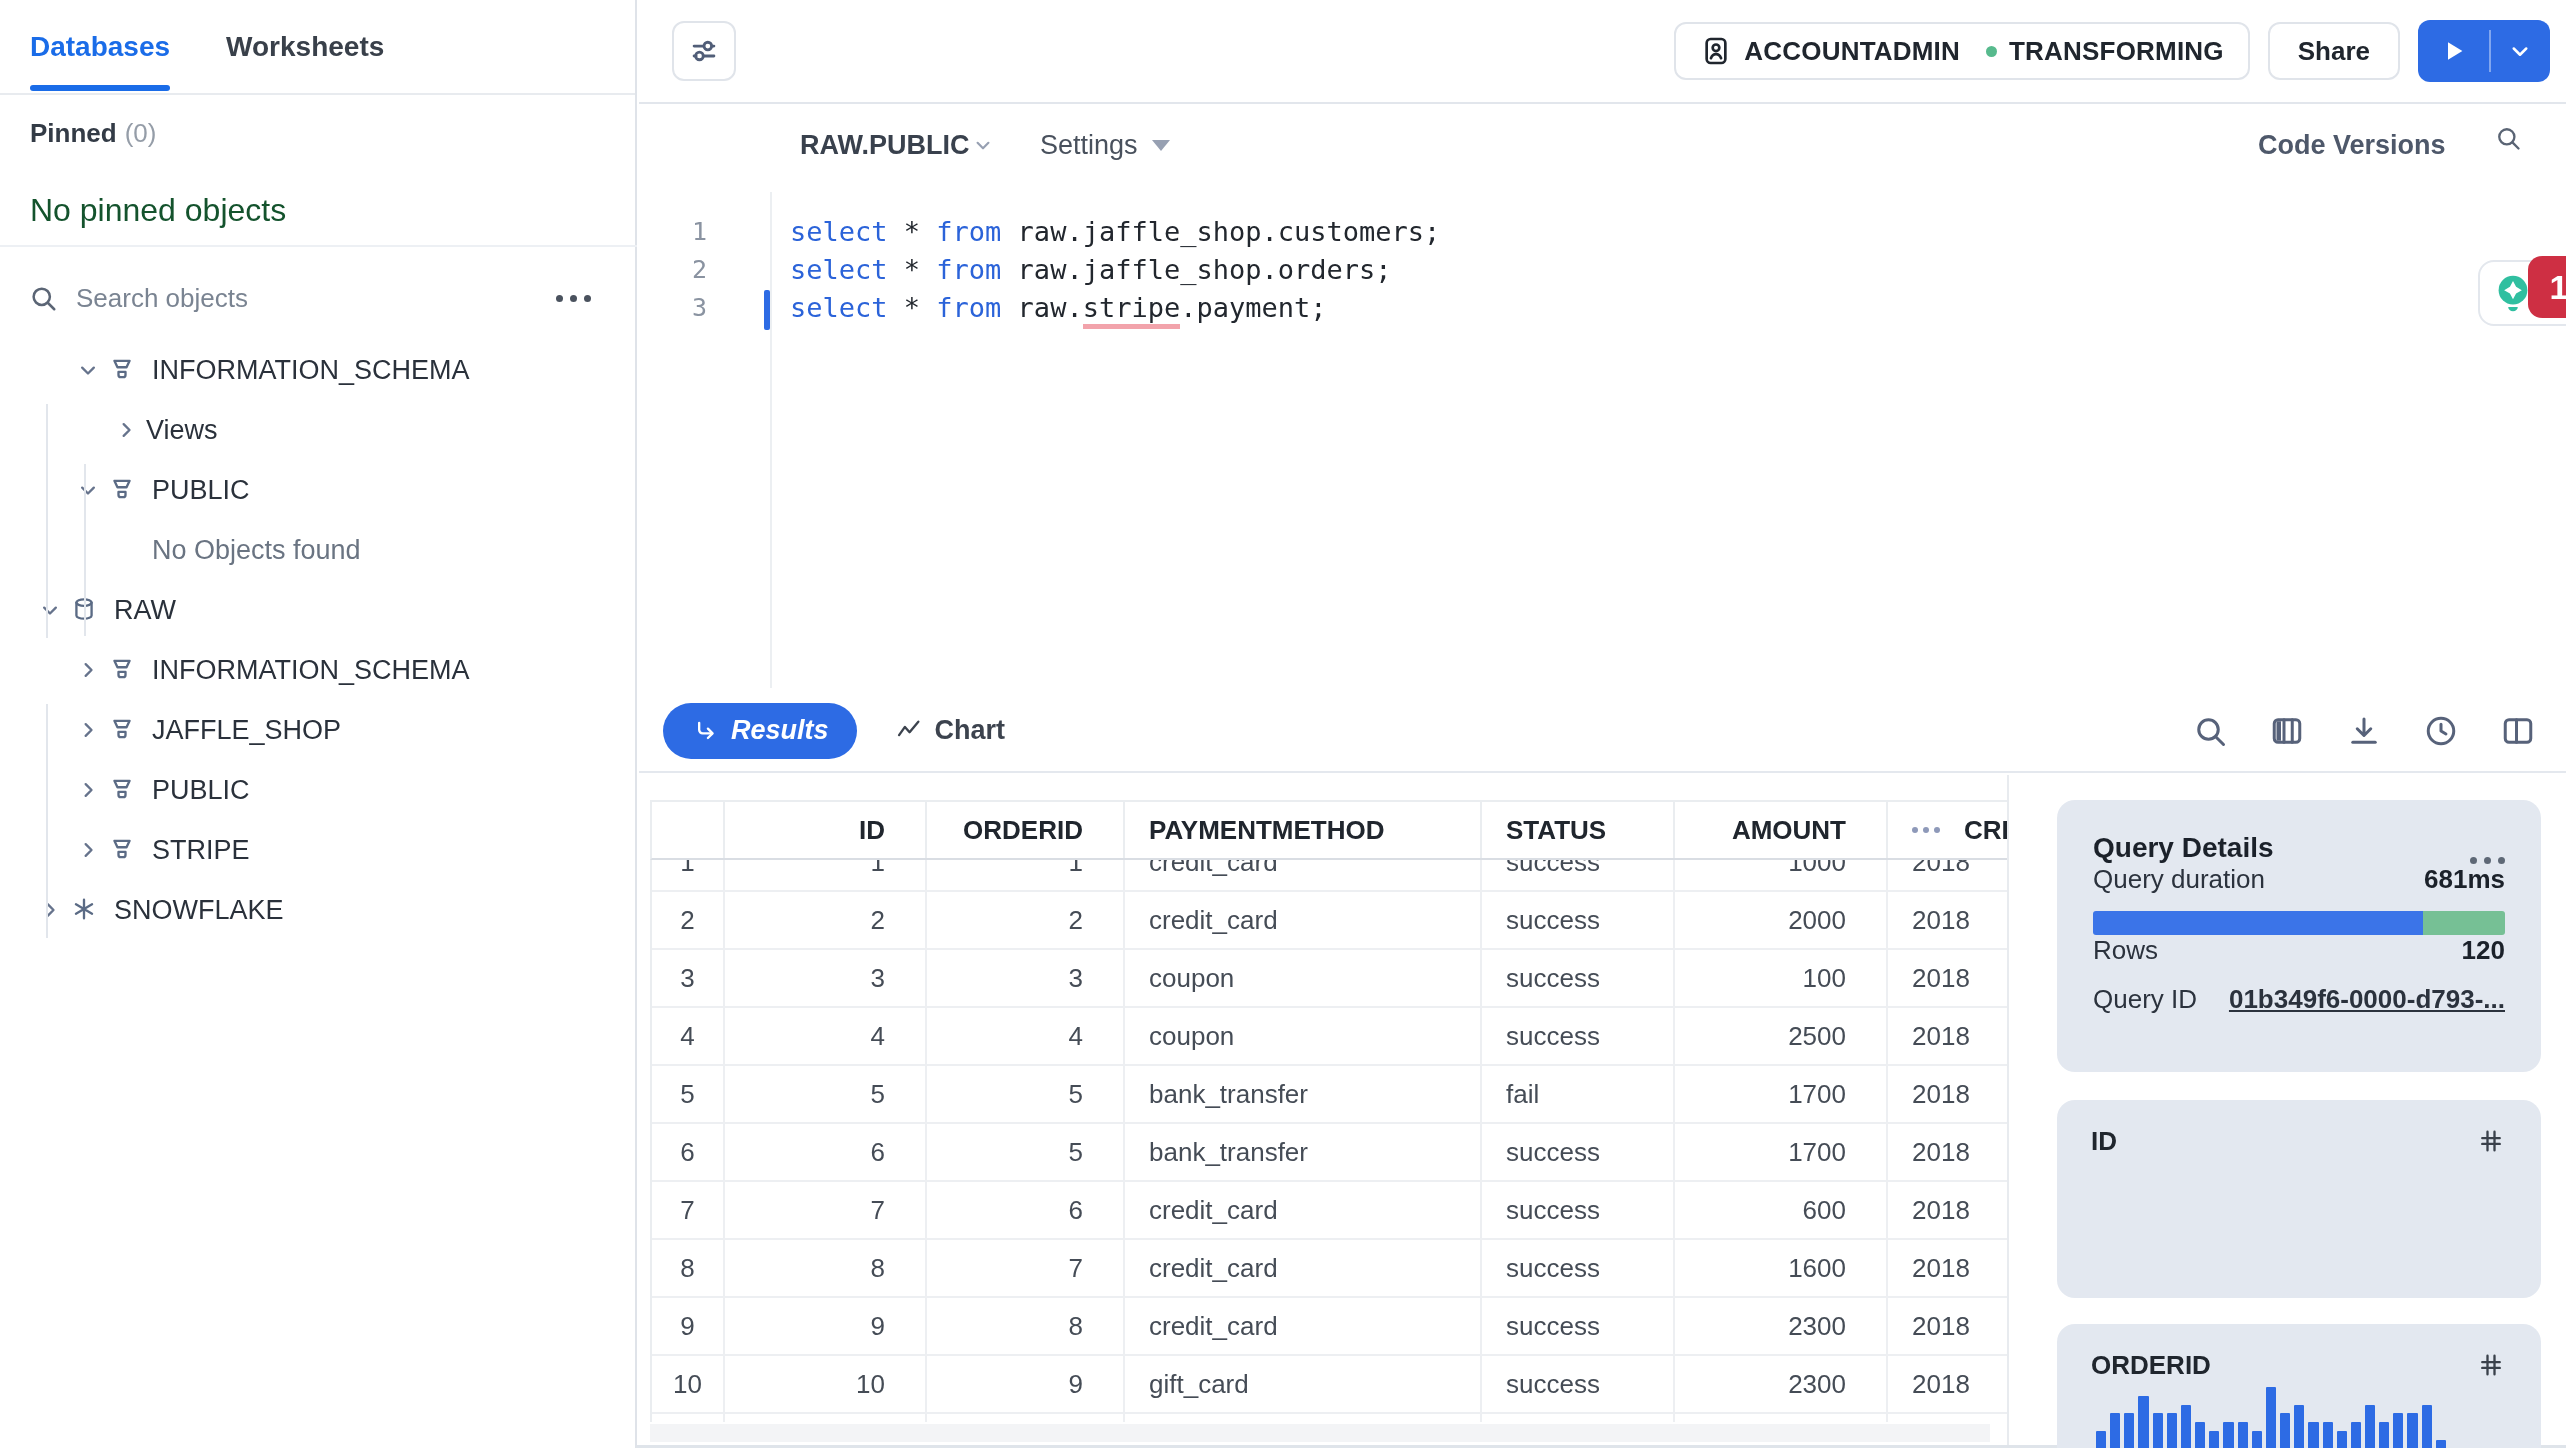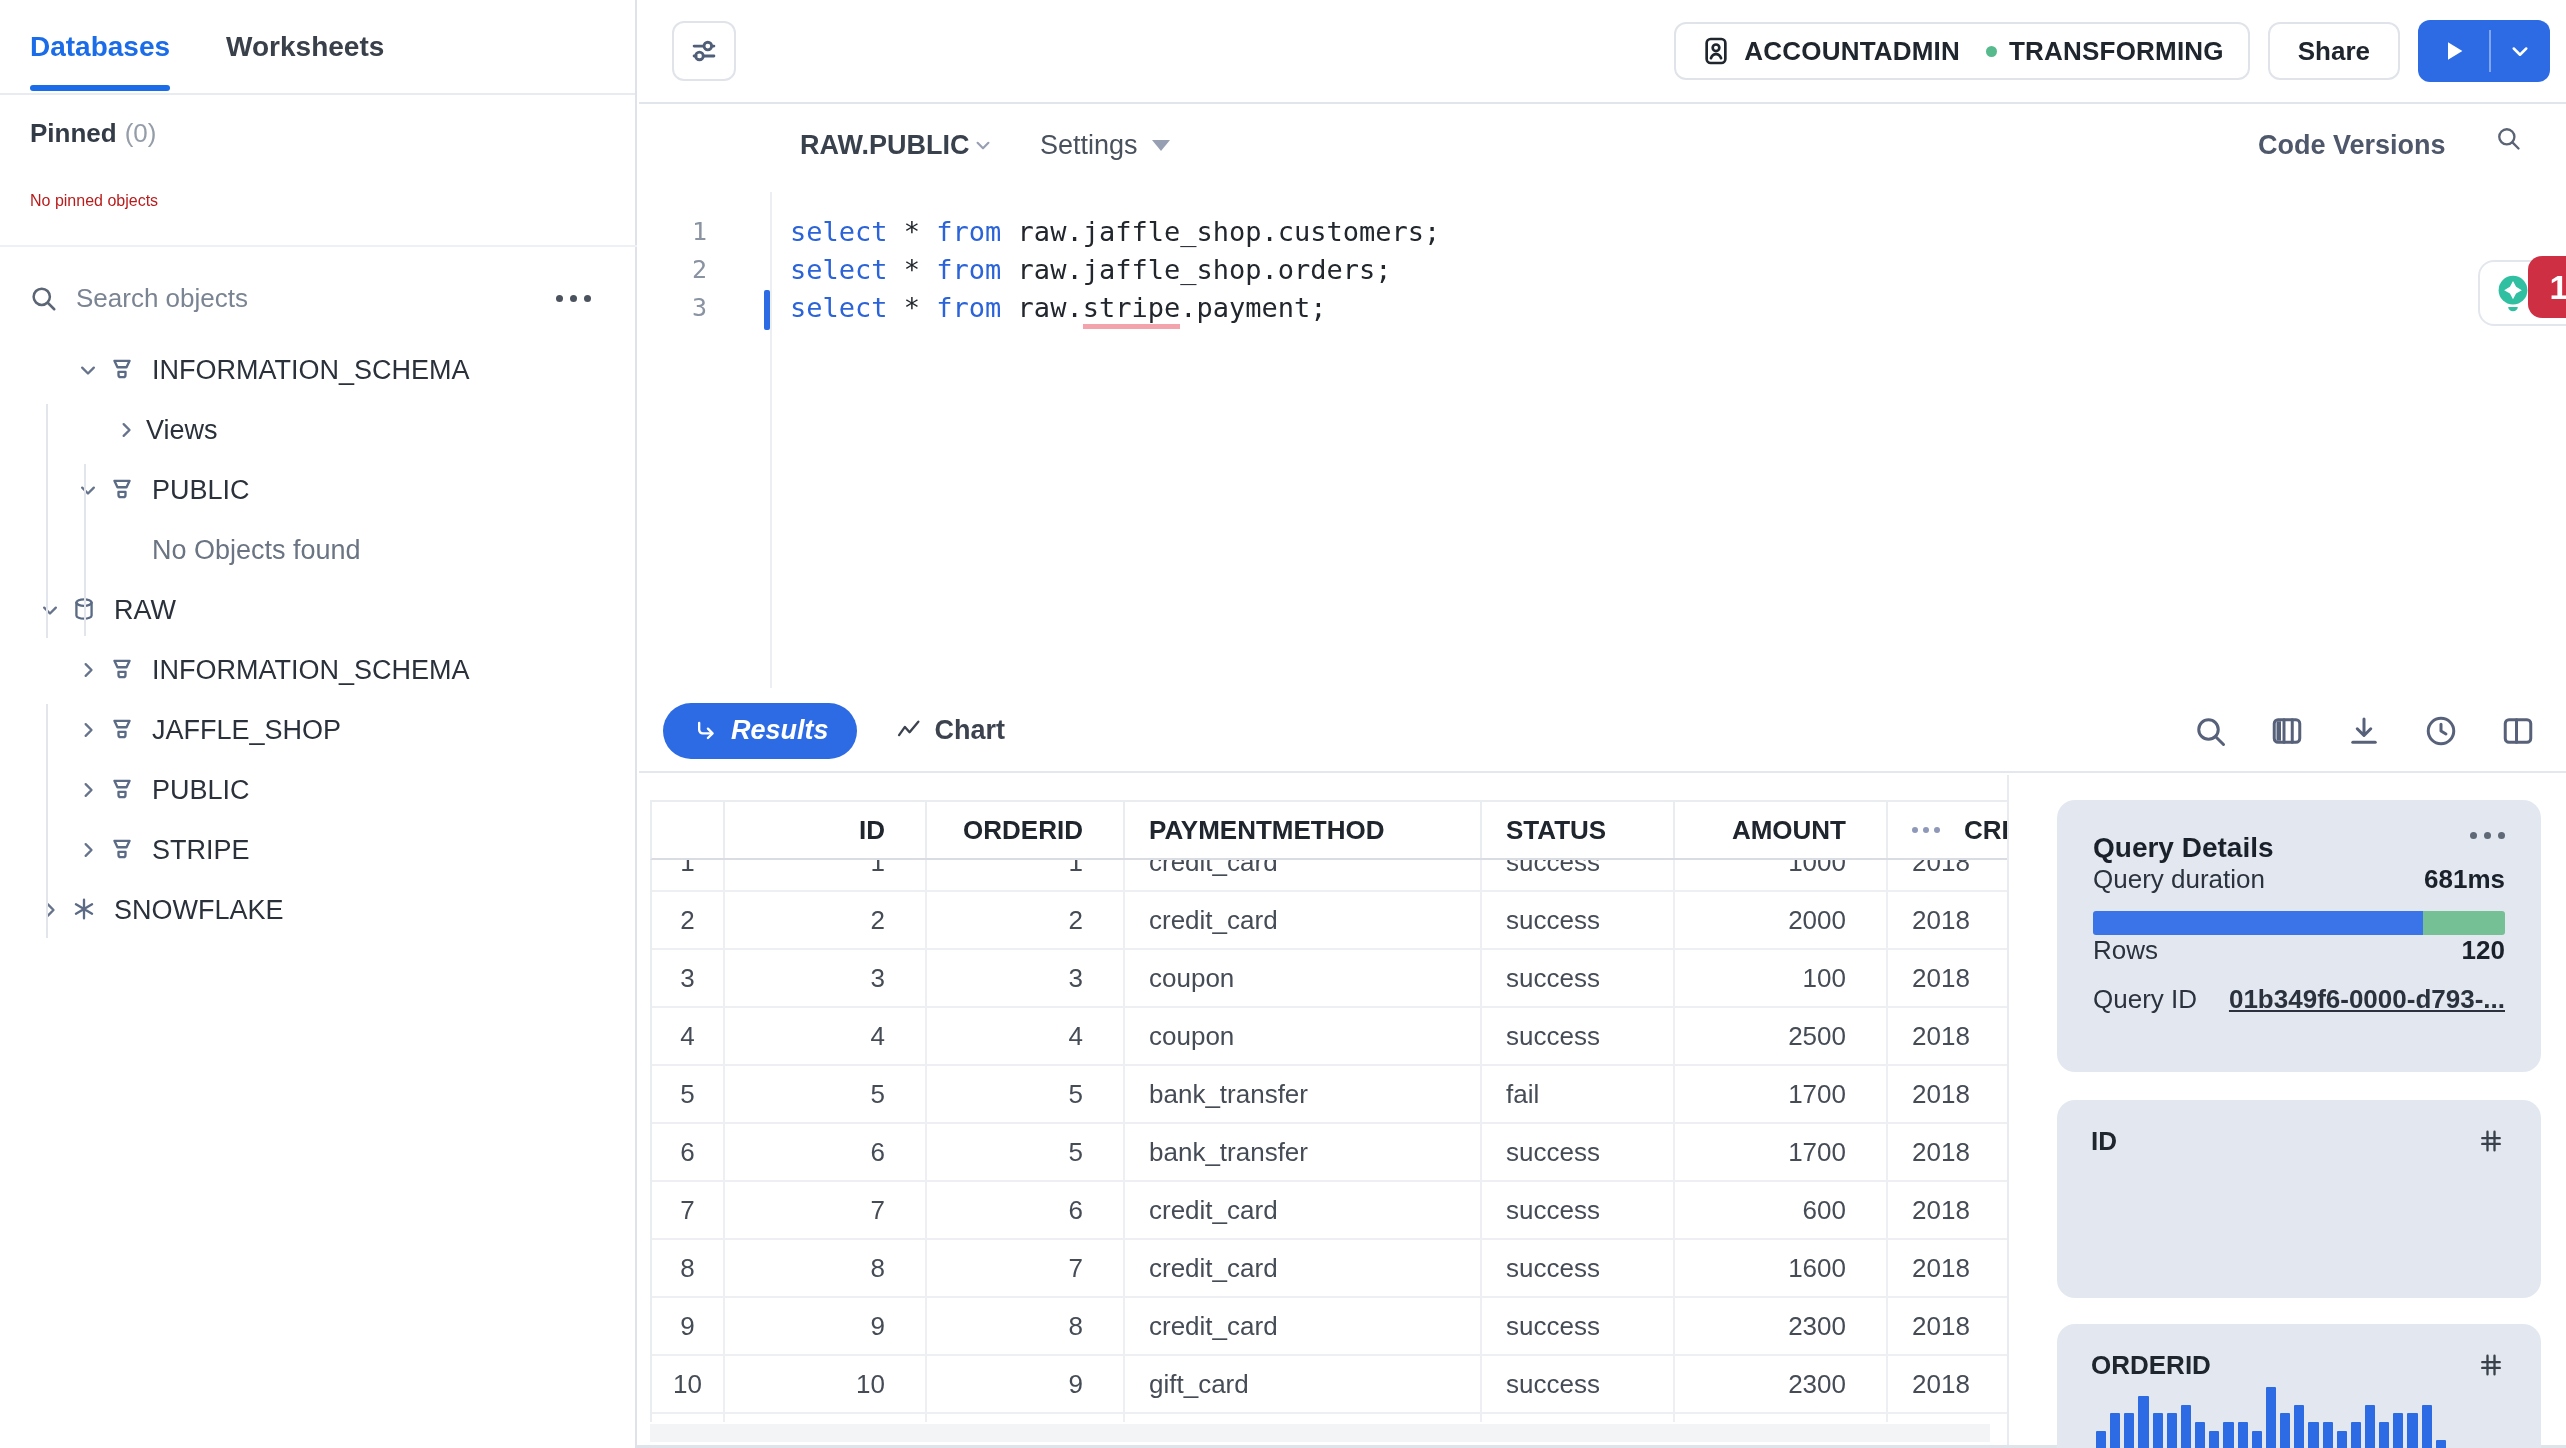--- a/index.html
+++ b/index.html
@@ -16,21 +16,21 @@
   .tabs-row { height:95px; border-bottom:2px solid #E8EBEF; display:flex;
               align-items:center; padding-left:30px; gap:56px; }
   .tab { position:relative; height:84px; display:flex; align-items:center;
          font-size:28px; font-weight:700; color:#39404A; cursor:pointer; }
   .tab.active { color:#1A6CE8; }
   .tab.active::after { content:""; position:absolute; left:0; right:0; bottom:-2px;
          height:6px; border-radius:4px; background:#1A6CE8; }
   .pinned-row { position:absolute; left:30px; top:118px; font-size:26px;
                 font-weight:700; color:#333B46; }
   .pinned-count { font-weight:400; color:#959DA8; margin-left:8px; }
-  .no-pinned { position:absolute; left:30px; top:192px; font-size:16px; color:#b91c1c; }
+  .no-pinned { position:absolute; left:30px; top:192px; font-size:32px; color:#14532d; }
   .pinned-divider { position:absolute; left:0; top:245px; width:637px; height:2px; background:#EDF0F4; }
   .search-row { position:absolute; left:0; top:266px; width:635px; height:64px;
                 display:flex; align-items:center; padding:0 44px 0 28px; }
   .search-row .icn { width:30px; height:30px; color:#5B6575; }
   .search-ph { font-size:26px; color:#7A8492; margin-left:18px; flex:1; }
   .dots { display:flex; gap:7px; }
   .dots i { width:7px; height:7px; border-radius:50%; background:#4A525E; display:block; }
   #tree { position:absolute; left:0; top:340px; width:635px; }
   .tree-item { height:60px; display:flex; align-items:center; font-size:27px;
                color:#2A313B; cursor:pointer; position:relative; }
@@ -122,21 +122,21 @@
   .rownum { color:#A2A9B3; font-size:24px; }
   .hdr-dots { display:flex; gap:5px; margin-right:24px; flex:none; }
   .hdr-dots i { width:6px; height:6px; border-radius:50%; background:#8E99B9; display:block; }
   .h-scroll { left:650px; top:1424px; width:1340px; height:18px; background:#F3F4F6; }
   .v-line { left:2007px; top:775px; width:2px; height:670px; background:#E8EBEF; }
   .page-bottom { left:0; top:1445px; width:2566px; height:3px; background:#DFE4EA; z-index:1; }
 
   
   .qcard { background:#E3E8F0; border-radius:18px; z-index:2; }
   #qd-card { left:2057px; top:800px; width:484px; height:272px; padding:32px 36px; }
-  .qd-title-row { display:flex; align-items:flex-start; justify-content:space-between;gap:17px; }
+  .qd-title-row { display:flex; align-items:flex-end; justify-content:space-between;gap:17px; }
   .qd-title { font-size:28px; font-weight:600; color:#1B212A; }
   .qd-dots i { background:#5E6876; }
   .qd-row { display:flex; justify-content:space-between; align-items:center; }
   .qd-label { font-size:26px; color:#2B323D; }
   .qd-value { font-size:26px; font-weight:600; color:#1B212A; }
   .qd-bar { margin-top:16px; height:24px; display:flex; border-radius:3px; overflow:hidden; }
   .qd-link { font-size:26px; font-weight:600; color:#2B323D; text-decoration:underline; cursor:pointer; }
   #id-card { left:2057px; top:1100px; width:484px; height:198px; padding:26px 34px; }
   #orderid-card { left:2057px; top:1324px; width:484px; height:170px; padding:26px 34px; }
   .stat-title-row { display:flex; align-items:center; justify-content:space-between; }

